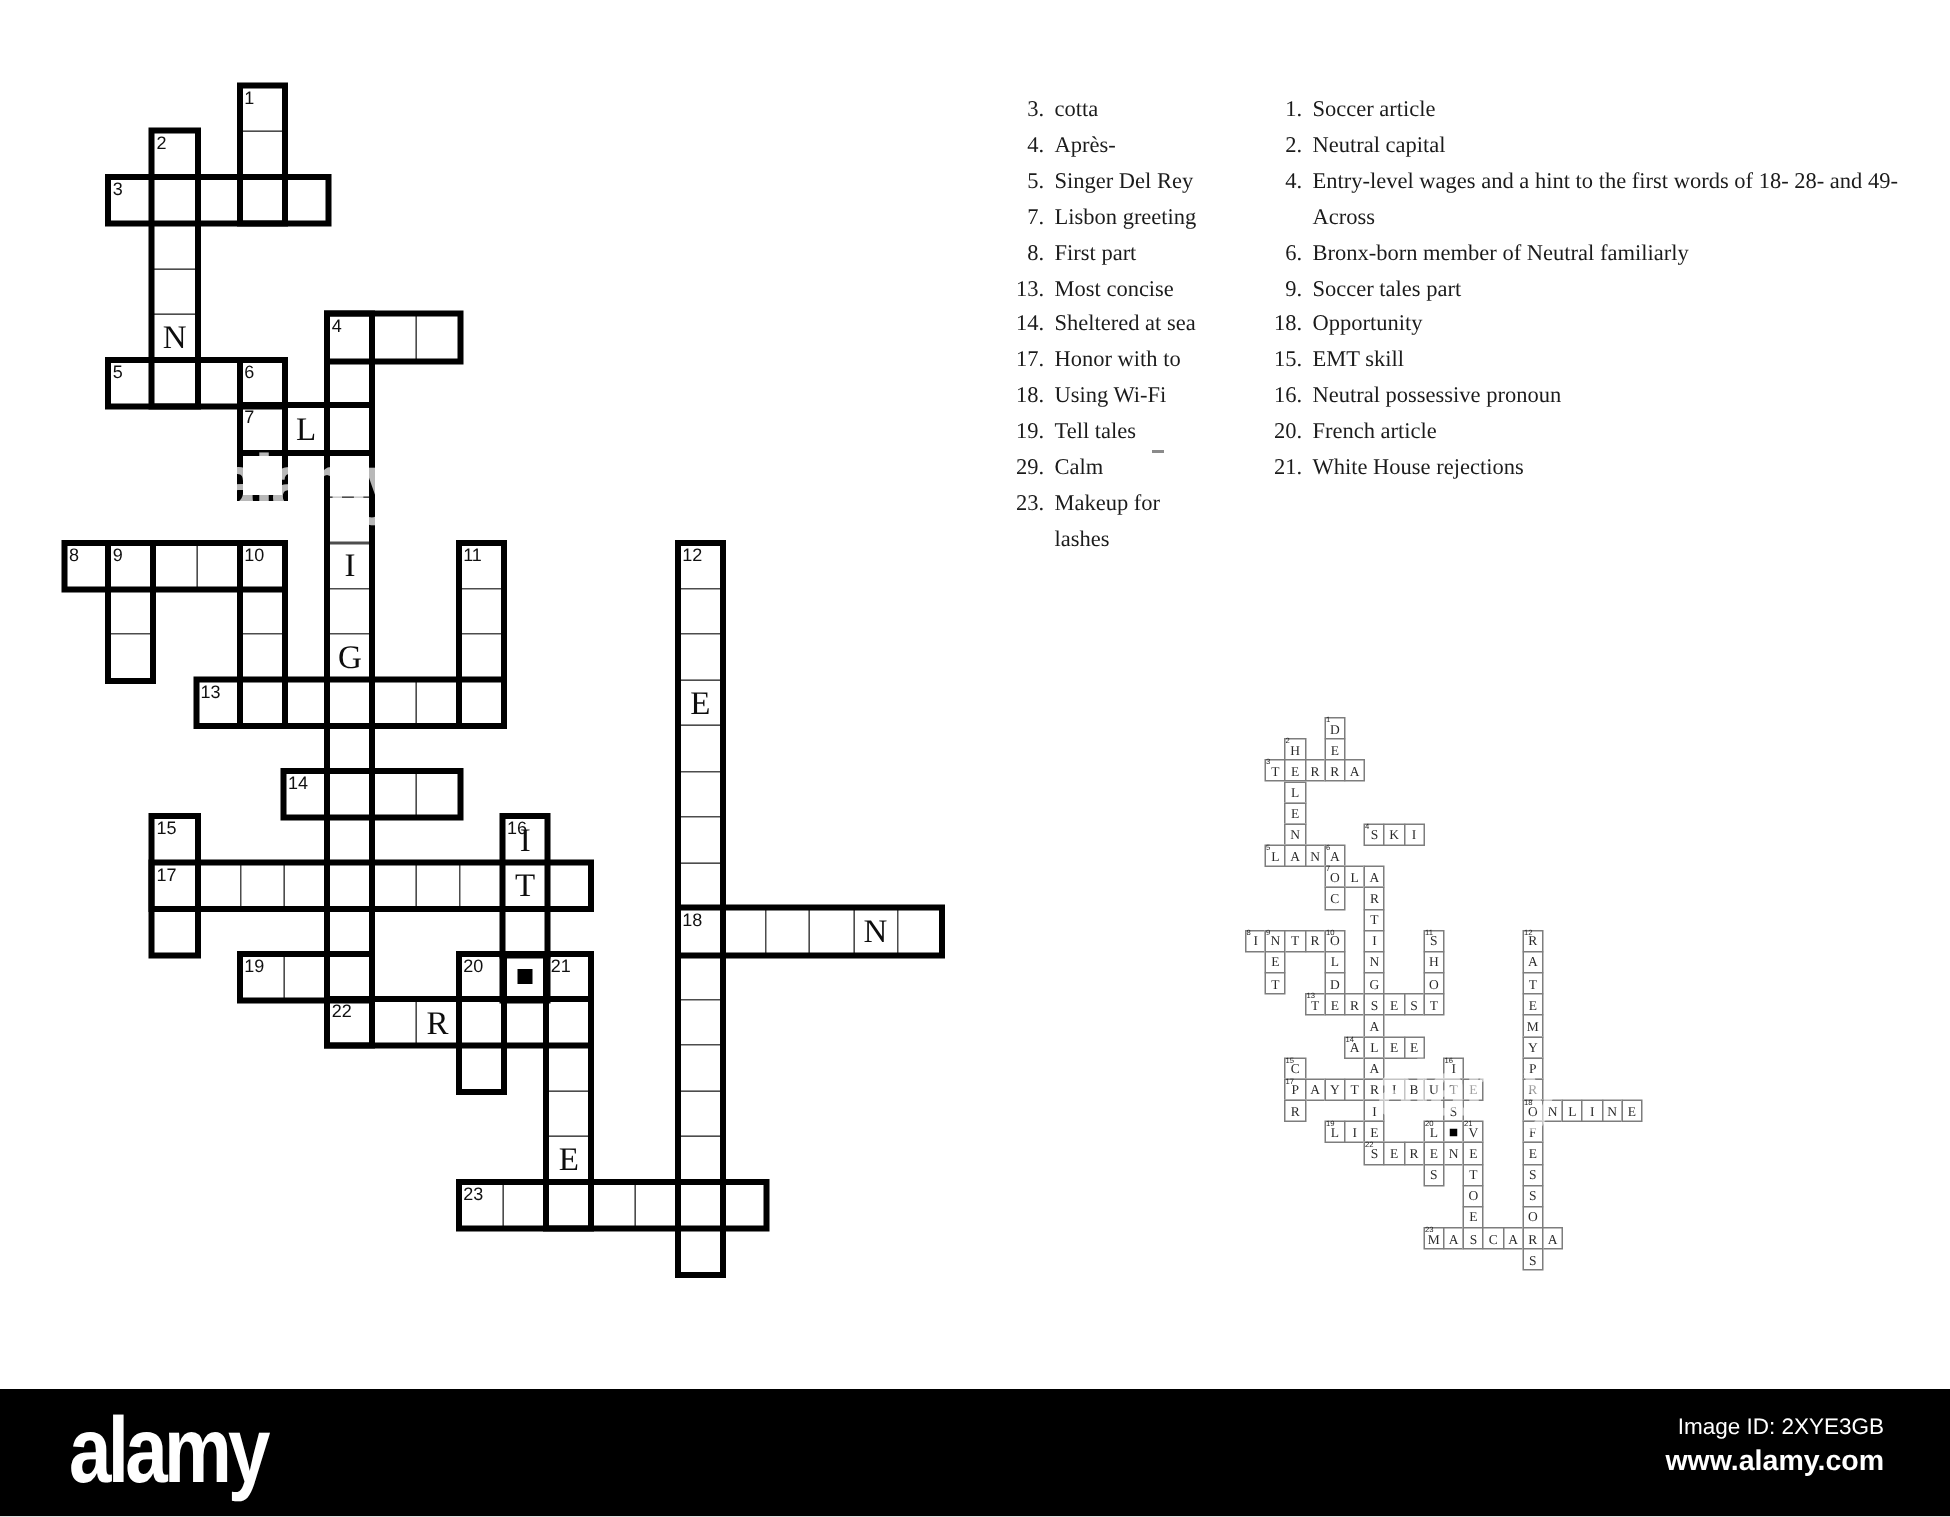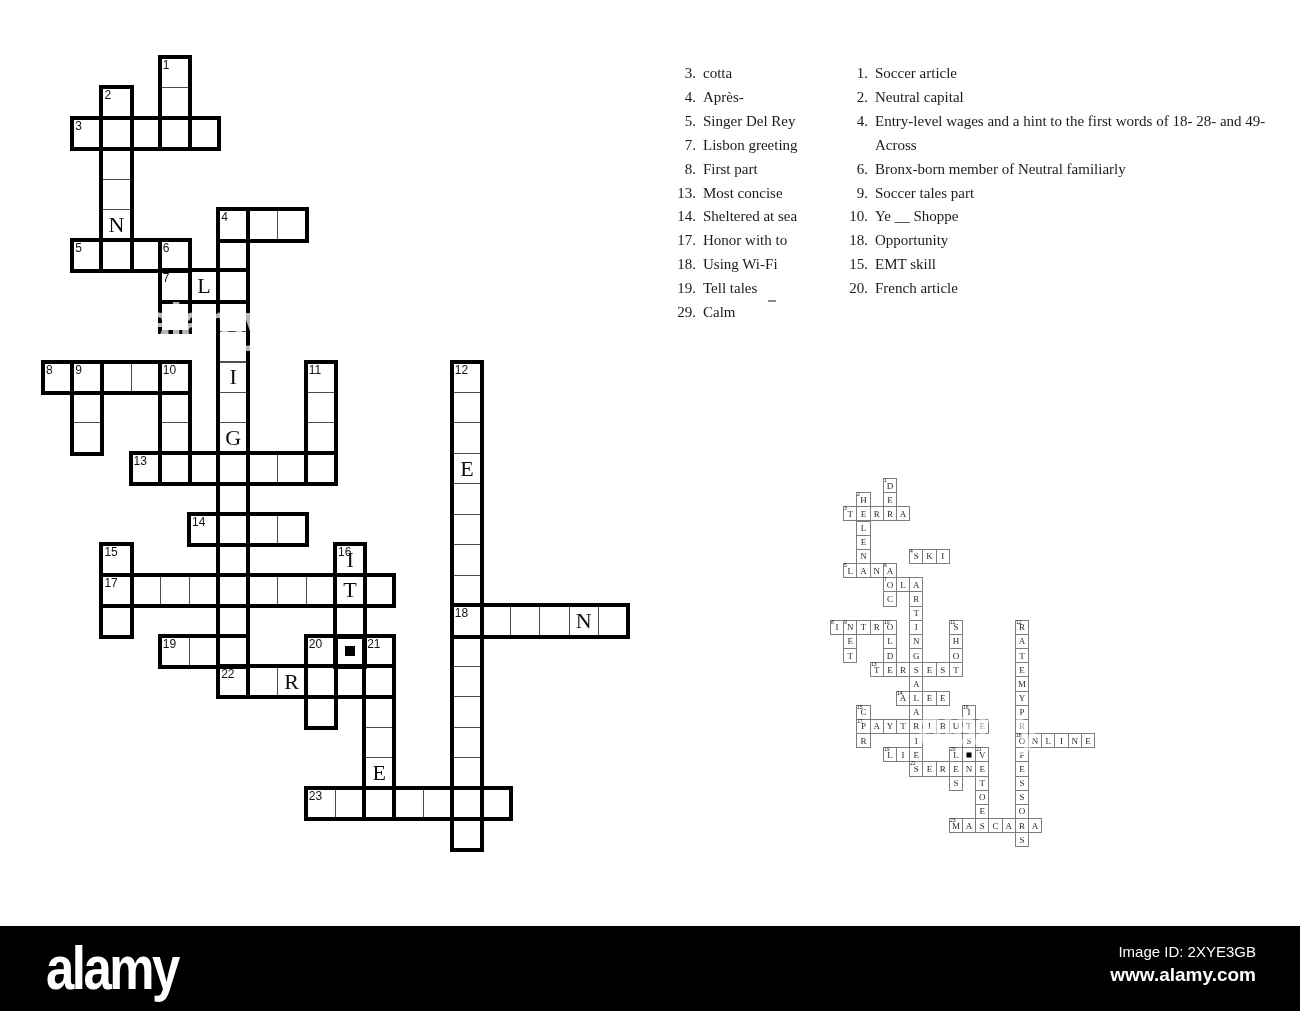--- a/index.html
+++ b/index.html
@@ -653,20 +653,25 @@
         <span class="ctext">Using Wi-Fi</span>
       </div>
       <div class="clue">
         <span class="cnum">19.</span>
         <span class="ctext">Tell tales</span>
       </div>
       <div class="clue">
         <span class="cnum">29.</span>
         <span class="ctext">Calm</span>
       </div>
+      <div class="clue">
+        <span class="cnum">23.</span>
+        <span class="ctext">Makeup for
+lashes</span>
+      </div>
     </div>
   <div class="clues" id="clues-down">
       <div class="clue">
         <span class="cnum">1.</span>
         <span class="ctext">Soccer article</span>
       </div>
       <div class="clue">
         <span class="cnum">2.</span>
         <span class="ctext">Neutral capital</span>
       </div>
@@ -677,34 +682,38 @@
       </div>
       <div class="clue">
         <span class="cnum">6.</span>
         <span class="ctext">Bronx-born member of Neutral familiarly</span>
       </div>
       <div class="clue">
         <span class="cnum">9.</span>
         <span class="ctext">Soccer tales part</span>
       </div>
       <div class="clue">
-        <span class="cnum">10.</span>
-        <span class="ctext">Ye __ Shoppe</span>
-      </div>
-      <div class="clue">
         <span class="cnum">18.</span>
         <span class="ctext">Opportunity</span>
       </div>
       <div class="clue">
         <span class="cnum">15.</span>
         <span class="ctext">EMT skill</span>
       </div>
       <div class="clue">
+        <span class="cnum">16.</span>
+        <span class="ctext">Neutral possessive pronoun</span>
+      </div>
+      <div class="clue">
         <span class="cnum">20.</span>
         <span class="ctext">French article</span>
+      </div>
+      <div class="clue">
+        <span class="cnum">21.</span>
+        <span class="ctext">White House rejections</span>
       </div>
     </div>
 
   <div class="ghost" id="ghost1">alamy</div>
   <div class="ghost" id="ghost2">alamy</div>
   <div class="dash-artifact"></div>
 
   <div class="bar">
     <div class="logo">alamy</div>
     <div class="imgid">Image ID: 2XYE3GB</div>

